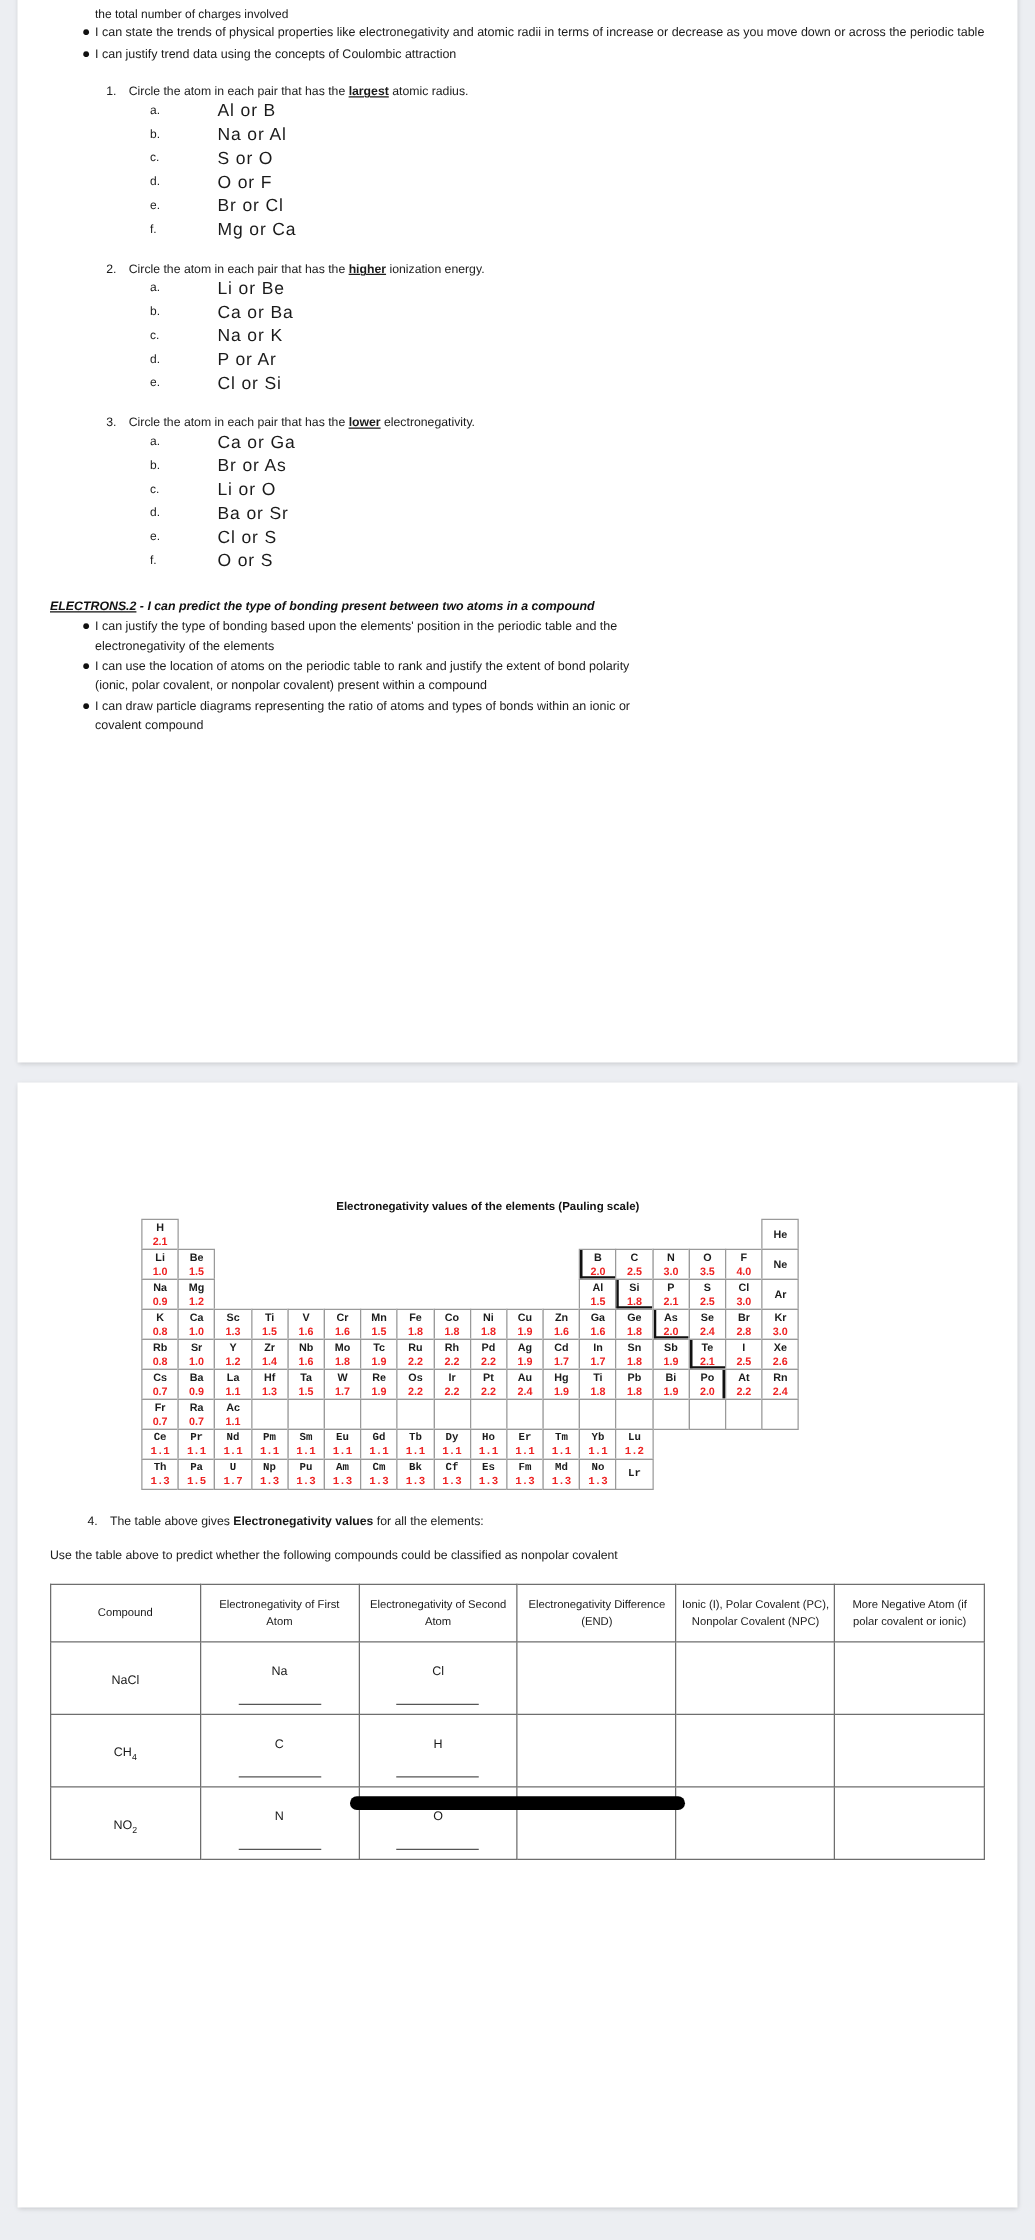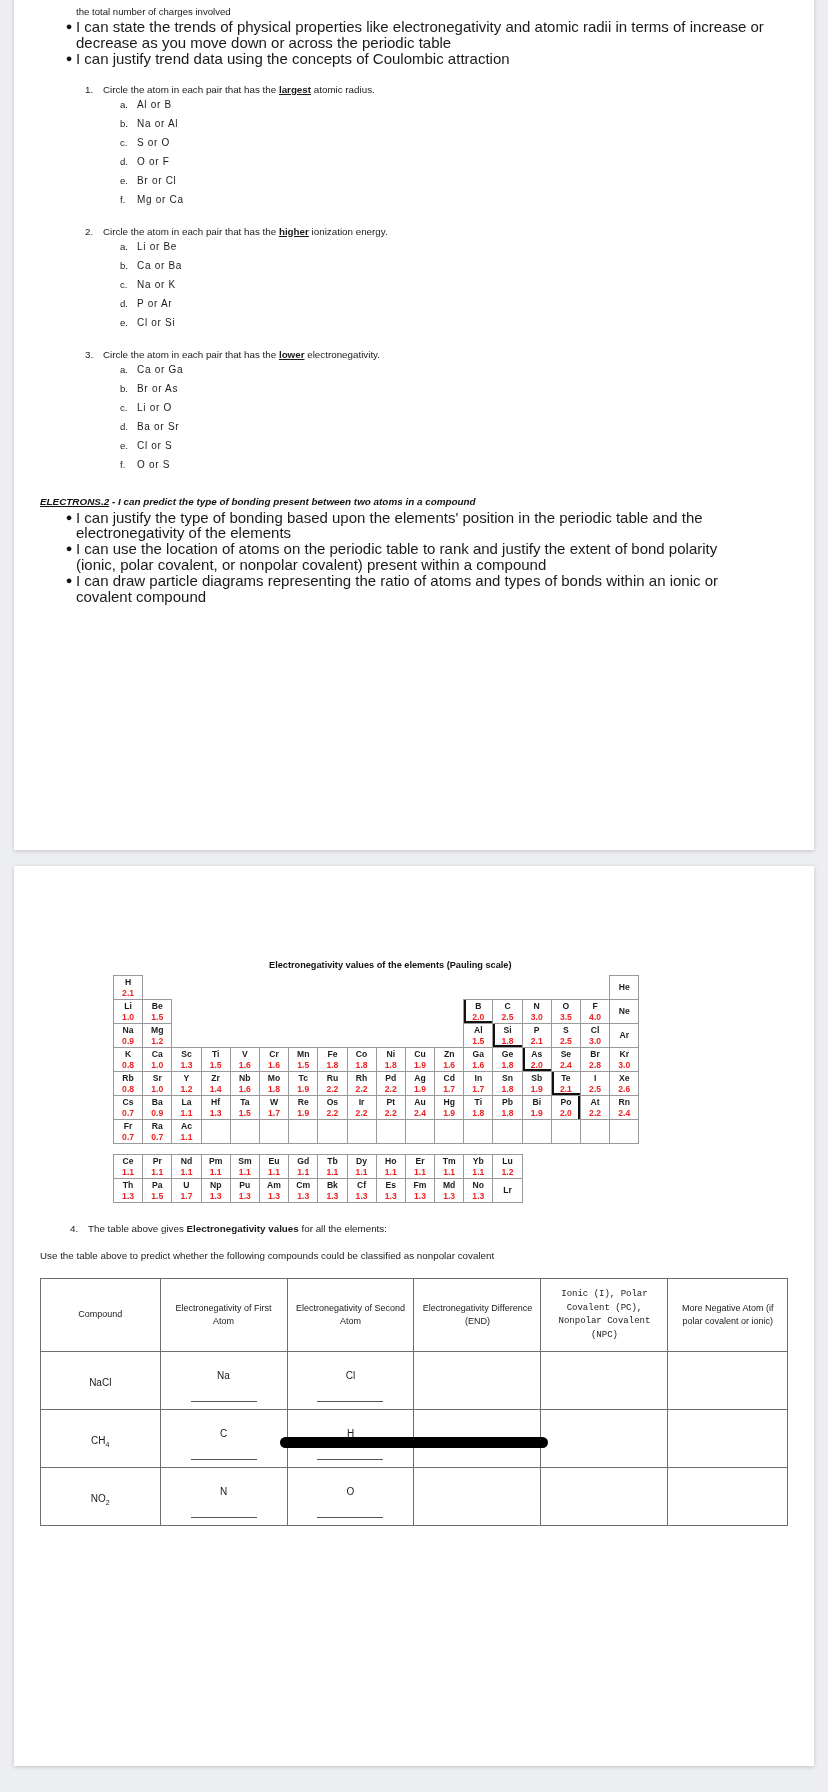--- a/index.html
+++ b/index.html
@@ -26,32 +26,32 @@
   
   .txt { color: #1a1a1a; font-size: 10px; line-height: 1.42; }
 
   
   .obj-cont { padding-left: 22px; }
   .obj-row { display: flex; margin-bottom: 1px; }
   .obj-row .bul {
     width: 14px; flex: 0 0 14px; text-align: center;
     font-size: 11px; line-height: 15px; color: #111;
   }
-  .obj-row .body { flex: 1; font-size: 15px; line-height: 15.4px; color: #1a1a1a; }
+  .obj-row .body { flex: 1; font-size: 10px; line-height: 15.4px; color: #1a1a1a; }
   .cont-line { padding-left: 36px; font-size: 9.6px; line-height: 15.4px; color: #1a1a1a; }
 
   
   .qblock { margin-top: 17px; }
   .qhead { display: flex; padding-left: 45px; }
   .qhead .num { width: 18px; flex: 0 0 18px; font-size: 9.8px; color: #1a1a1a; }
   .qhead .qt  { font-size: 9.8px; color: #1a1a1a; }
   .qhead .qt u { text-decoration: underline; font-weight: bold; }
   .sub { display: flex; padding-left: 80px; line-height: 19px; }
   .sub .lt { width: 17px; flex: 0 0 17px; font-size: 9.6px; color: #1a1a1a; }
-  .sub .pr { font-size: 10px; color: #1a1a1a; letter-spacing: 0.7px; }
+  .sub .pr { font-size: 14px; color: #1a1a1a; letter-spacing: 0.7px; margin-left: 37px; }
 
   
   .sect-head {
     margin-top: 22px;
     font-size: 9.9px; font-weight: bold; font-style: italic;
     color: #111;
   }
   .sect-head .code { text-decoration: underline; text-align: center; }
 
   
@@ -75,21 +75,21 @@
   .cell .sym {
     font-size: 8.6px; font-weight: bold; color: #1c1c1c; line-height: 11px;
   }
   .cell .val {
     font-size: 8.6px; font-weight: bold; color: #ee2222; line-height: 11px;
   }
   .cell.blank { border: none; background: transparent; }
   .bLB { box-shadow: inset 2px 0 0 0 #111, inset 0 -2px 0 0 #111; }
   .bR { box-shadow: inset -2px 0 0 0 #111; }
 
-  .fblock { margin-top: 11px; margin-left: 0px; }
+  .fblock { margin-left: 0px; font-family: Liberation Mono, monospace; }
 
   
   #cmp-table { width: 100%; border-collapse: collapse; margin-top: 14px; }
   #cmp-table th, #cmp-table td {
     border: 1px solid #6e6e6e;
     font-weight: normal;
     color: #1a1a1a;
   }
   #cmp-table th {
     font-size: 9px; line-height: 13.5px; padding: 9px 4px; vertical-align: middle;
@@ -799,21 +799,21 @@
 
       <div class="txt" style="margin-top:14px; font-size:9.8px; line-height:16px;">Use the table above to predict whether the following compounds could be classified as nonpolar covalent</div>
 
       <table id="cmp-table">
         <thead>
             <tr id="cmp-head">
               <th style="width: 16%;">Compound</th>
               <th style="width: 17%;">Electronegativity of First Atom</th>
               <th style="width: 17%; margin-left: 42px;">Electronegativity of Second Atom</th>
               <th style="width: 17%;">Electronegativity Difference (END)</th>
-              <th style="width: 17%; font-family: Liberation Mono, monospace;">Ionic (I), Polar Covalent (PC), Nonpolar Covalent (NPC)</th>
+              <th style="width: 17%;">Ionic (I), Polar Covalent (PC), Nonpolar Covalent (NPC)</th>
               <th style="width: 16%;">More Negative Atom (if polar covalent or ionic)</th>
             </tr>
           </thead>
         <tbody id="cmp-body">
             <tr>
               <td><span class="cmp-name">NaCl</span></td>
               <td class="atom-cell">
                 <span class="a">Na</span>
                 <div class="blank-line"></div>
               </td>

